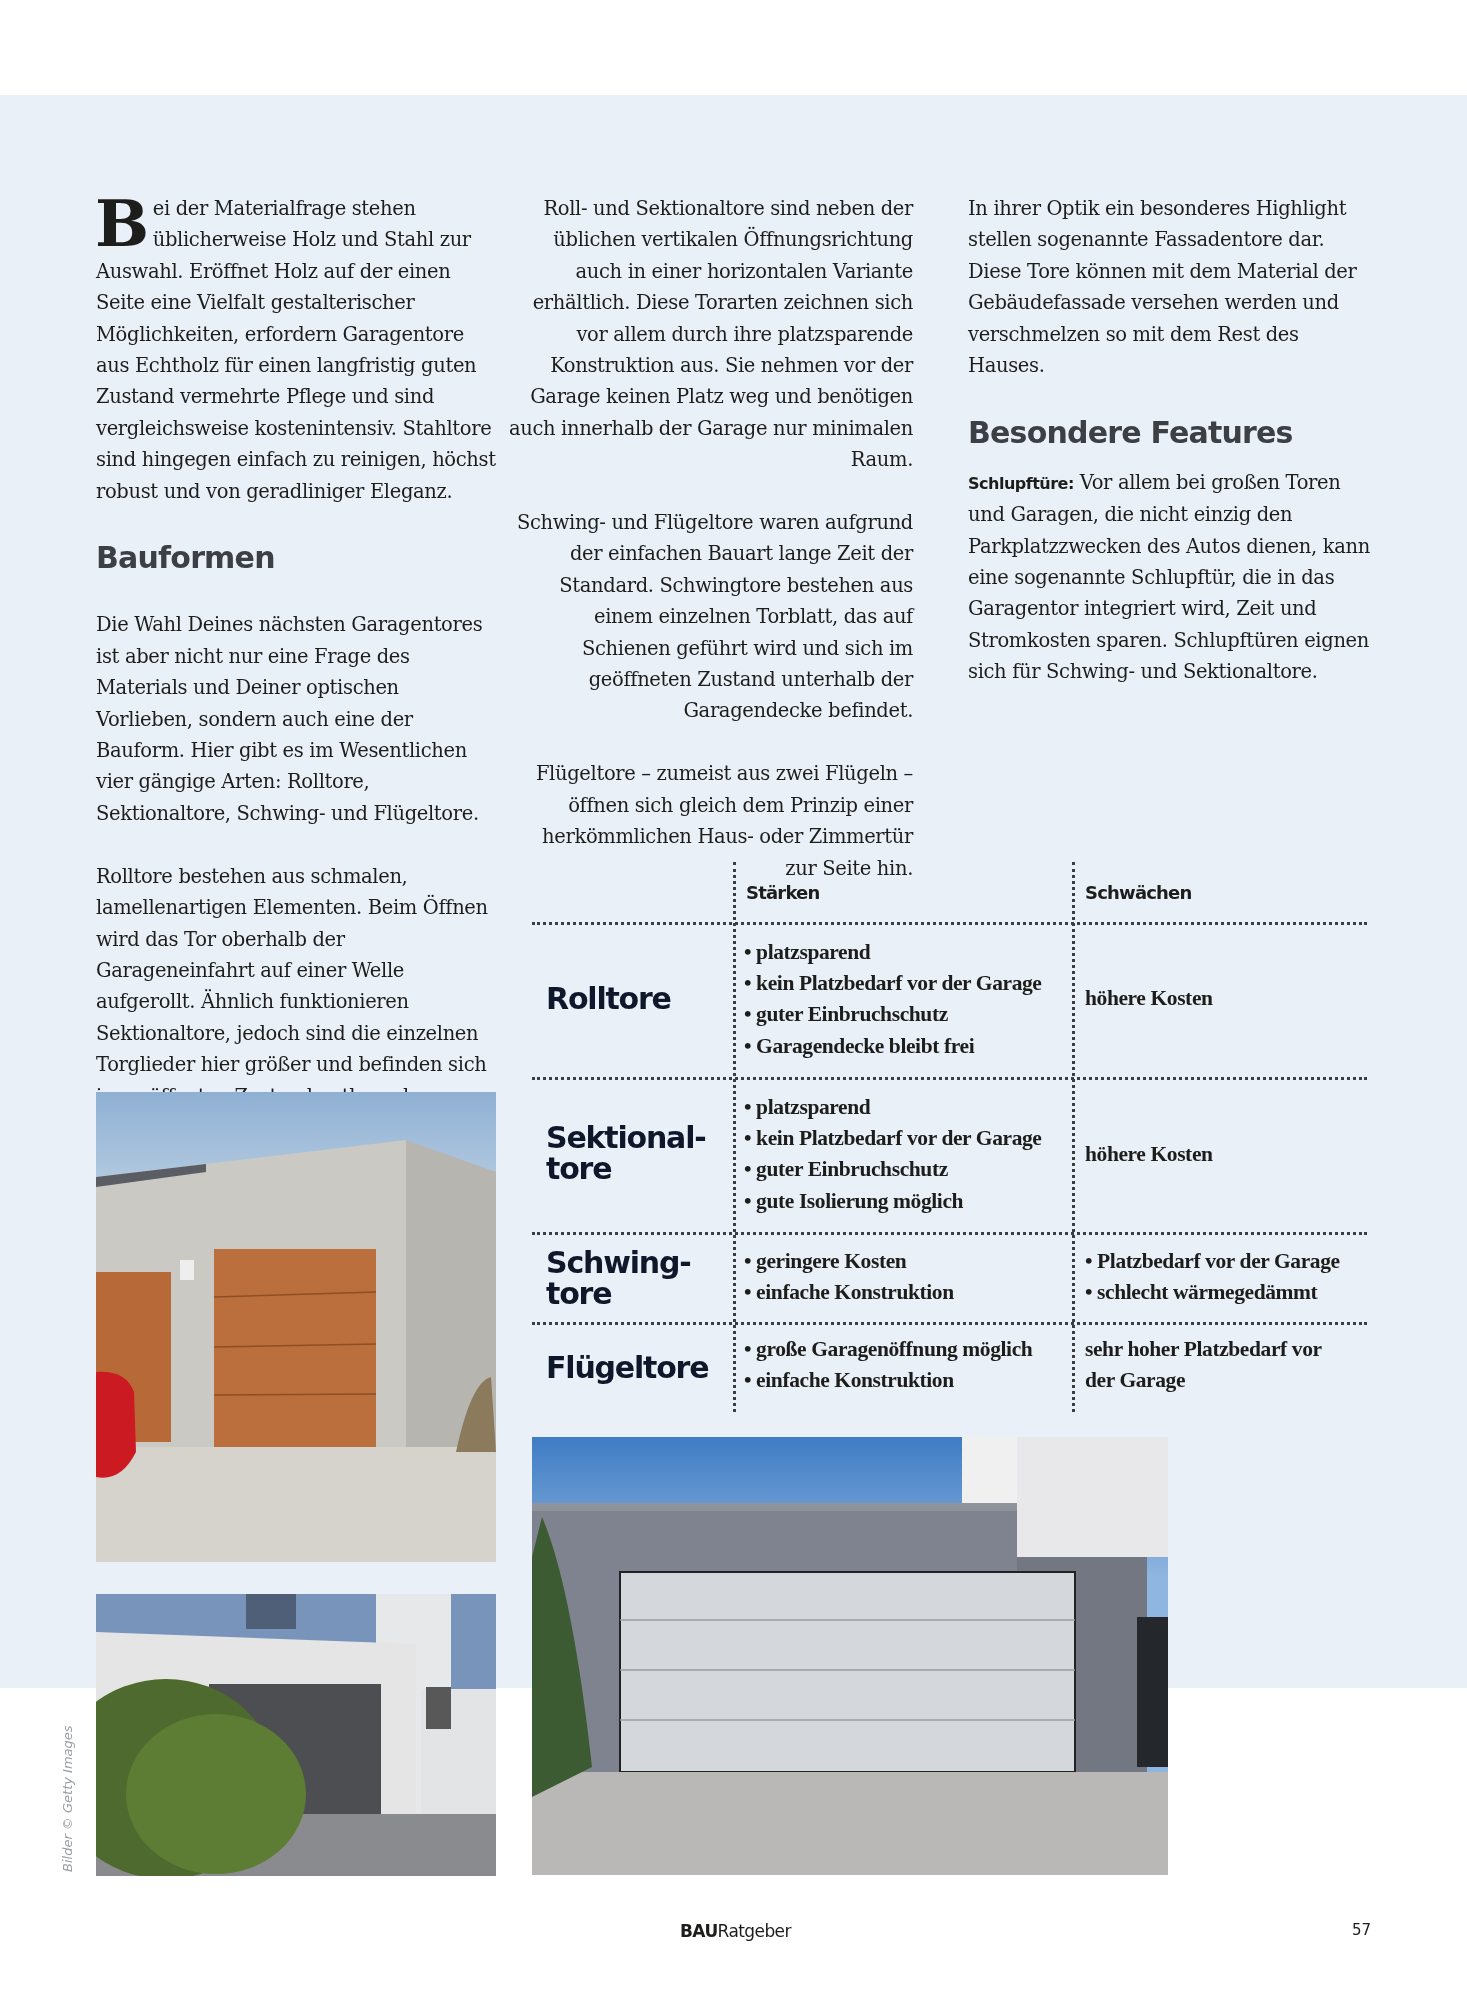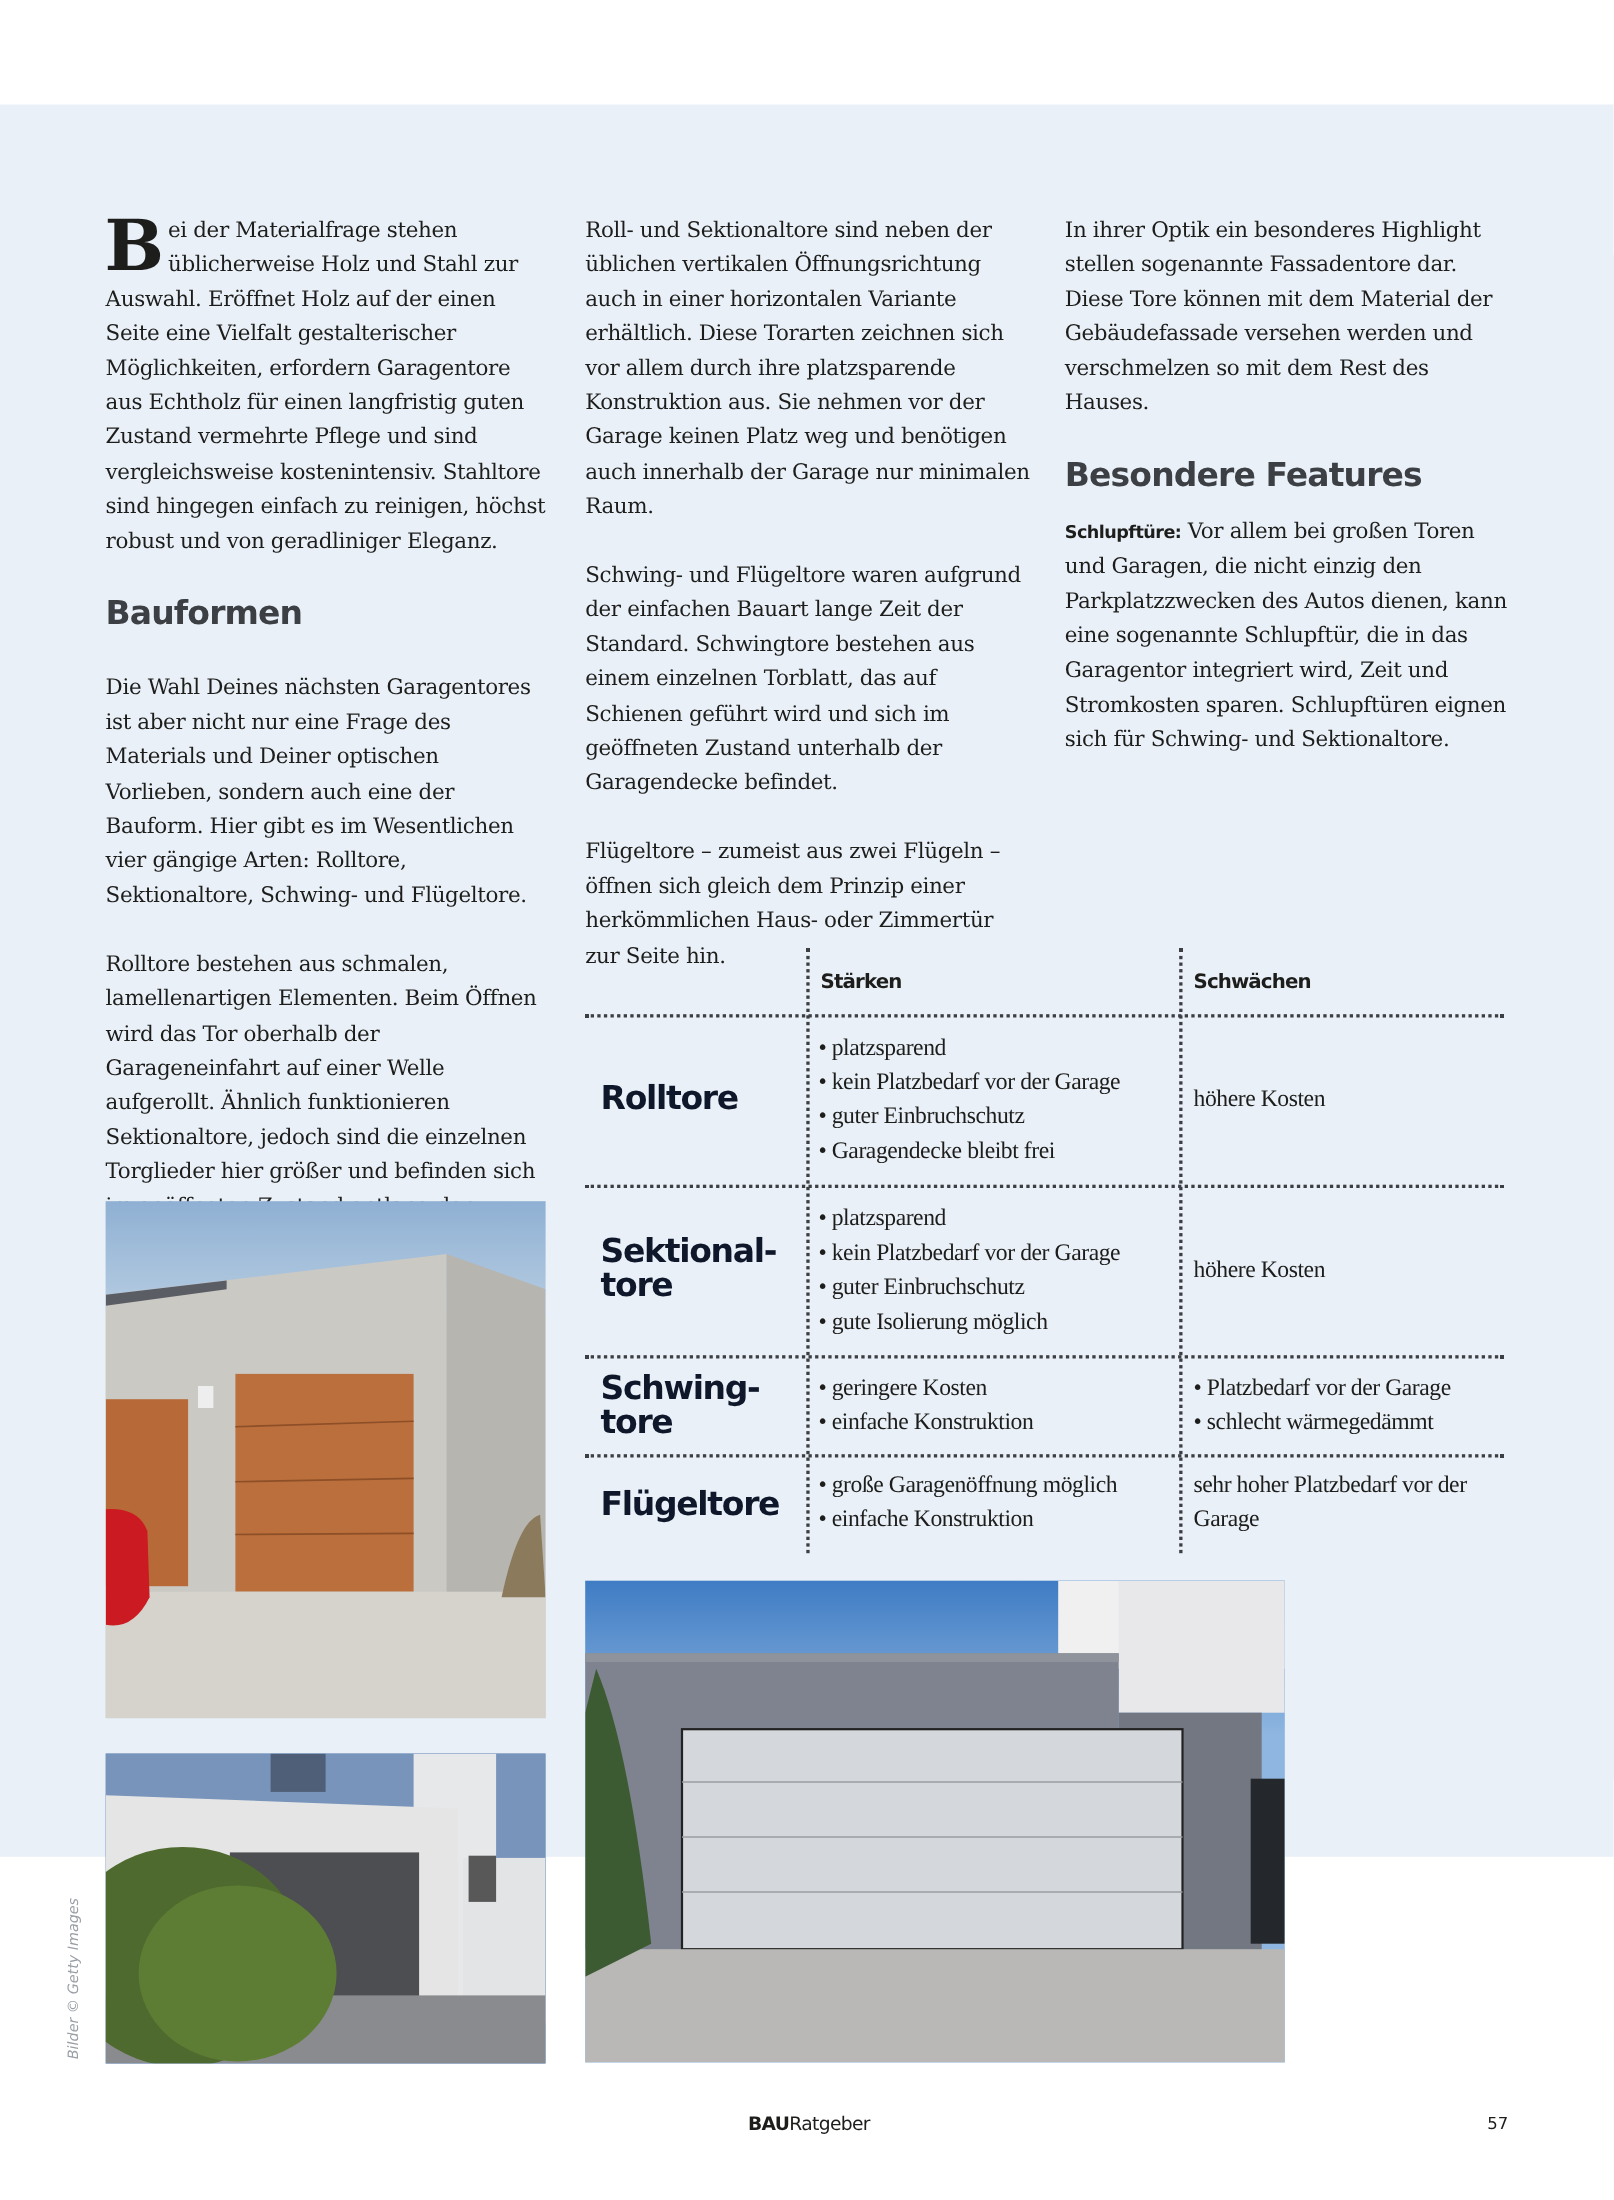--- a/index.html
+++ b/index.html
@@ -4,38 +4,38 @@
 <style>
   * { box-sizing: border-box; margin: 0; padding: 0; }
   html, body { width: 1467px; height: 2000px; background: #ffffff; overflow: hidden; }
   body { position: relative; font-family: "DejaVu Serif", "Liberation Serif", serif; color: #1d1d1b; }
 
   .panel { position: absolute; left: 0; top: 95px; width: 1467px; height: 1593px; background: #e9f0f8; }
 
   .col { position: absolute; top: 193px; font-size: 19.5px; line-height: 31.4px; letter-spacing: -0.35px; color: #1d1d1b; }
   .col p { margin-bottom: 31.4px; }
   .col1 { left: 96px; width: 400px; }
-  .col2 { left: 532px; width: 405px; }
+  .col2 { left: 508px; width: 405px; text-align: right; }
   .col3 { left: 968px; width: 410px; }
 
   .dropcap { float: left; font-size: 64px; line-height: 50px; margin: 6px 4px 0 -1px; font-weight: bold; font-family: "DejaVu Serif", serif; color: #1d1d1b; }
 
   .h2 { font-family: "DejaVu Sans", "Liberation Sans", sans-serif; font-weight: bold; color: #3c3f44; font-size: 30px; letter-spacing: -0.8px; line-height: 40px; }
   .col1 .h2 { margin-top: 10px; margin-bottom: 31px; }
   .col3 .h2 { margin-top: 6px; margin-bottom: 14px; }
   .lead { font-family: "DejaVu Sans", "Liberation Sans", sans-serif; font-weight: bold; font-size: 16px; letter-spacing: -0.5px; }
   .endmark { color: #9cc4d6; font-family: "DejaVu Sans", sans-serif; font-weight: bold; margin-left: 8px; }
 
   
   .tbl { position: absolute; left: 532px; top: 862px; width: 835px; height: 550px; font-family: "Liberation Serif", "DejaVu Serif", serif; }
   .vline { position: absolute; top: 0; width: 0; border-left: 3px dotted #3b3e42; }
   .hline { position: absolute; left: 0; width: 835px; height: 0; border-top: 3px dotted #3b3e42; }
   .th { position: absolute; top: 20px; font-family: "DejaVu Sans", "Liberation Sans", sans-serif; font-weight: bold; font-size: 18px; letter-spacing: -0.8px; color: #1d1d1b; }
   .row-label { position: absolute; left: 14px; width: 170px; font-family: "DejaVu Sans", "Liberation Sans", sans-serif; font-weight: bold; font-size: 30px; line-height: 31px; letter-spacing: -1.2px; color: #0f172a; }
-  .cell { position: absolute; font-size: 21.5px; line-height: 31.2px; color: #1d1d1b; letter-spacing: -0.4px; }
+  .cell { position: absolute; font-size: 21.5px; line-height: 31.2px; color: #1d1d1b; letter-spacing: -0.4px; font-weight: bold; }
   .cell li { list-style: none; }
   .cell li::before { content: "• "; }
   .cell.plain li::before { content: ""; }
 
   
   .photo { position: absolute; overflow: hidden; }
   .p1 { left: 96px; top: 1092px; width: 400px; height: 470px; background: linear-gradient(#8fb0d3 0%, #b7cde2 22%, #c9c7c2 22%); }
   .p2 { left: 96px; top: 1594px; width: 400px; height: 282px; background: #6f8fb6; }
   .p3 { left: 532px; top: 1437px; width: 636px; height: 438px; background: linear-gradient(#3f7cc4 0%, #8fb6e0 32%); }
 

